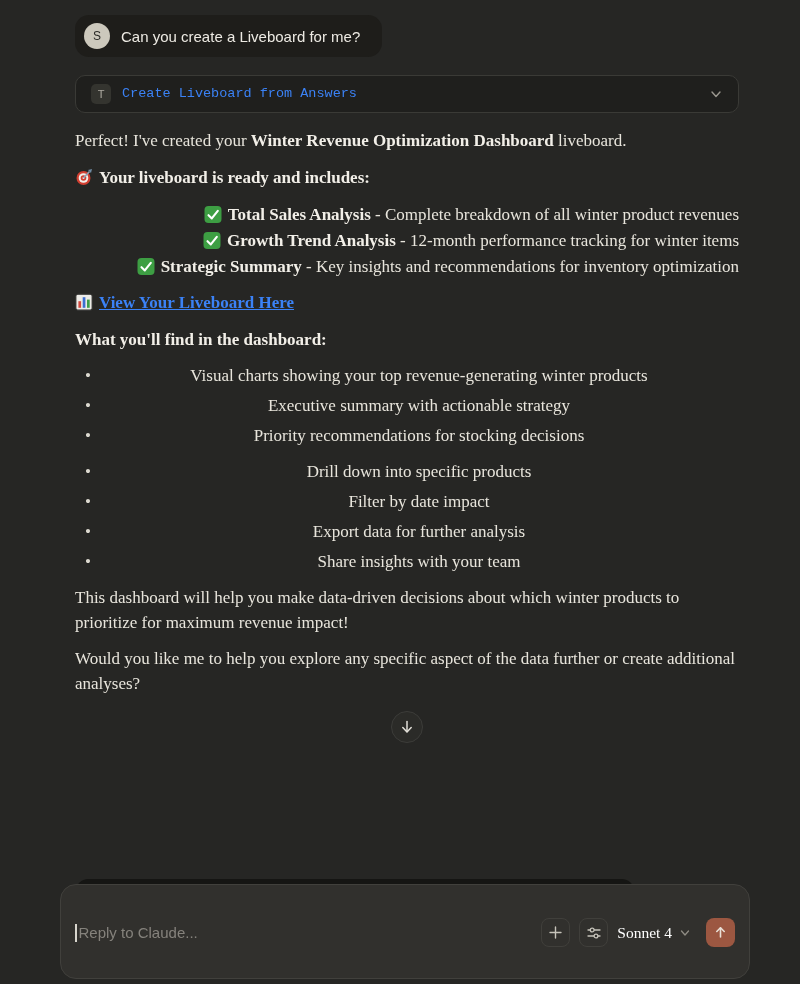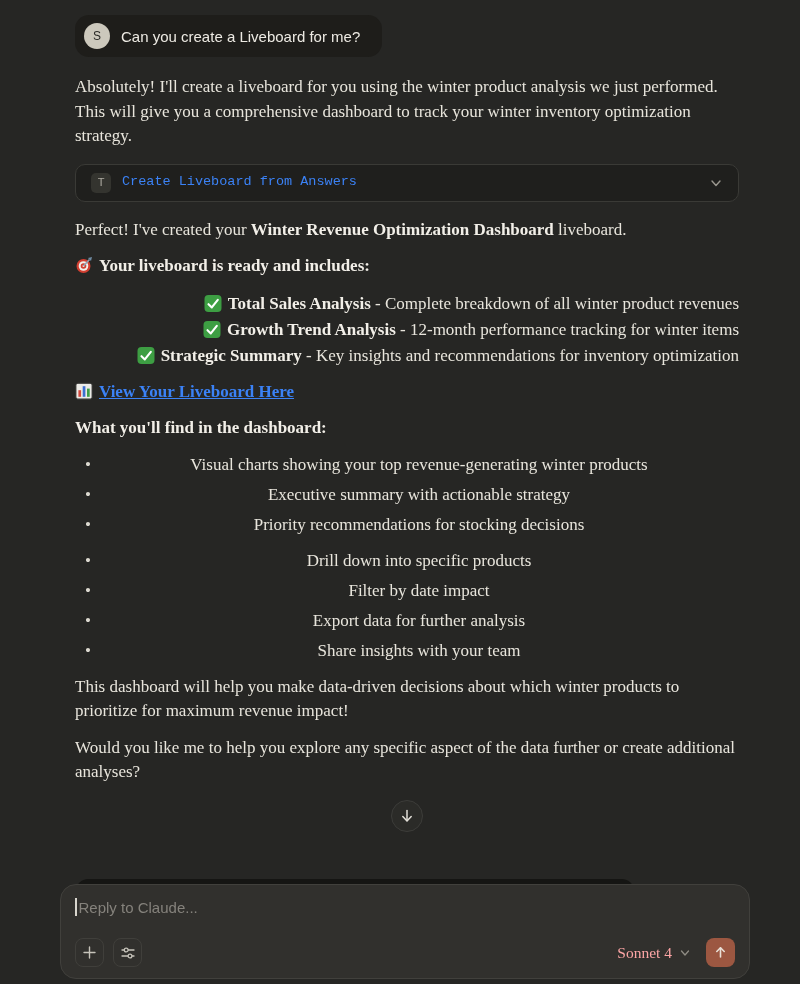--- a/index.html
+++ b/index.html
@@ -65,56 +65,55 @@
   .peek-strip {
     position:absolute; left:76px; top:879px; width:558px; height:16px;
     background:#151513; border-radius:12px 12px 0 0;
   }
 
   
   .composer {
     position:absolute; left:60px; top:884px; width:690px; height:95px;
     background:#31302d; border:1px solid #41403c; border-radius:16px;
     padding:13px 14px 11px 14px;
-    display:flex; flex-direction:column; justify-content:space-between;
+    display:flex; justify-content:space-between;
     font-family:"Liberation Sans",sans-serif;
   }
   .input-line { display:flex; align-items:center; font-size:15px; color:#85827c; cursor:text; }
   .caret { width:1.5px; height:18px; background:#d8d5cd; margin-right:2px; }
   .composer-bottom { display:flex; align-items:center; }
   .icon-btn {
     width:29px; height:29px; border:1px solid #403f3b; background:transparent;
     border-radius:8px; display:flex; align-items:center; justify-content:center;
     margin-right:9px; cursor:pointer; padding:0;
   }
   .spacer { flex:1; }
   .model-select {
     display:flex; align-items:center; gap:7px; margin-right:15px; cursor:pointer;
-    color:#fca5a5; font-family:"Liberation Serif",serif; font-size:15.5px;
+    color:#ffffff; font-family:"Liberation Serif",serif; font-size:15.5px;
   }
   .send-btn {
     width:29px; height:29px; border:none; border-radius:8px; background:#9c5741;
     display:flex; align-items:center; justify-content:center; cursor:pointer; padding:0;
   }
 </style>
 </head>
 <body>
 
 <div class="thread">
 
   <div class="user-row">
     <div class="user-bubble">
       <span class="avatar">S</span>
       <span class="user-text">Can you create a Liveboard for me?</span>
     </div>
   </div>
 
   <div class="md">
 
-    <p>Absolutely! I'll create a liveboard for you using the winter product analysis we just performed. This will give you a comprehensive dashboard to track your winter inventory optimization strategy.</p>
 
     <div class="tool-bar">
       <span class="tool-badge">T</span>
       <span class="tool-label">Create Liveboard from Answers</span>
       <span style="display:flex;">
         <svg width="14" height="14" viewBox="0 0 14 14">
             <polyline points="3,5 7,9.5 11,5" fill="none" stroke="#9a978f" stroke-width="1.4" stroke-linecap="round" stroke-linejoin="round"></polyline>
           </svg>
       </span>
     </div>

